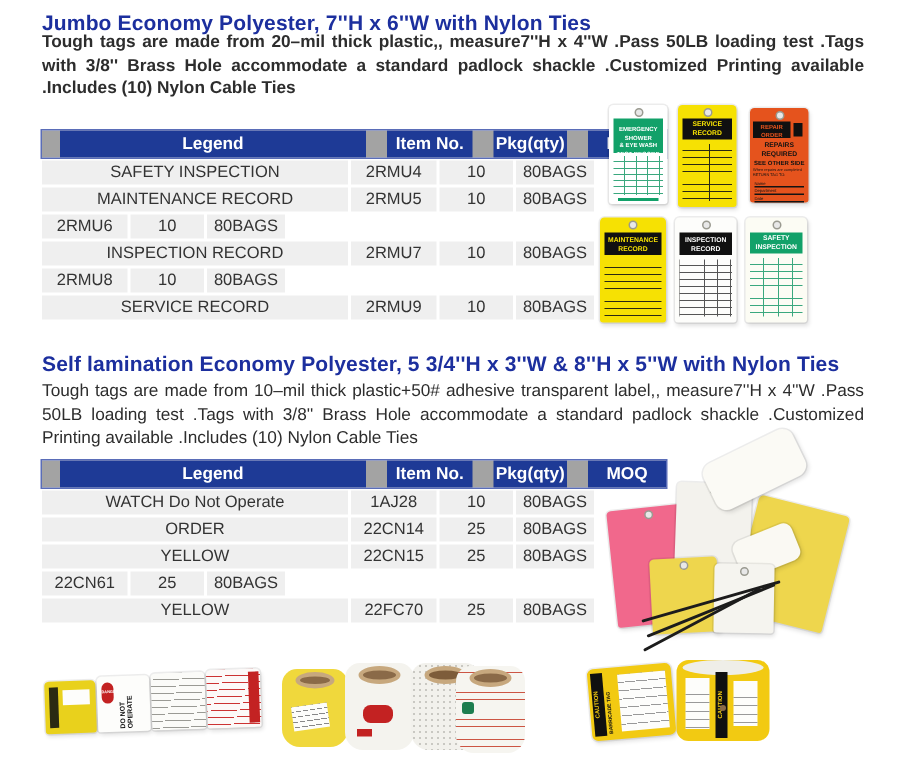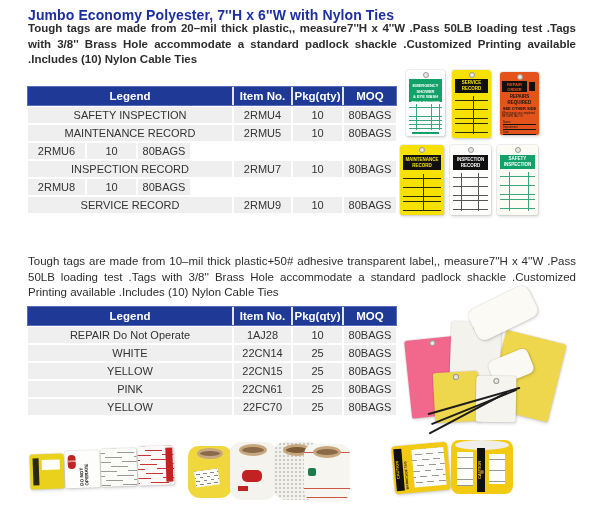--- a/index.html
+++ b/index.html
@@ -4,21 +4,21 @@
 <style>
   * { margin:0; padding:0; box-sizing:border-box; }
   html,body { background:#fff; }
   .page { position:relative; width:600px; height:518px; background:#fff; overflow:hidden;
           font-family:"Liberation Sans","DejaVu Sans",sans-serif; }
   .sec-title { position:absolute; left:28px; font-size:14px; font-weight:bold; color:#1c2f9e; letter-spacing:0.1px; }
   .sec-desc  { position:absolute; left:28px; width:548px; font-size:11.5px; line-height:15.5px;
                color:#2d2d2d; text-align:justify; }
   
   .tbl { position:absolute; left:28px; display:flex; flex-direction:column; gap:2px; }
-  .thead { display:flex; gap:2px; outline:1px solid #5a6db8; background:#e5e5e5; }
+  .thead { display:flex; gap:14px; outline:1px solid #5a6db8; background:#a3a3a3;padding-left:12px; }
   .th { background:#1e3a96; color:#fff; font-weight:bold; font-size:11.5px; height:18px; line-height:18px; text-align:center; }
   .trow { display:flex; gap:2px; }
   .td { background:#efefef; color:#333; font-size:11px; height:16px; line-height:16px; text-align:center; }
   .c0{width:204px}.c1{width:57px}.c2{width:49px}.c3{width:52px}
   .condensed { font-size:8.5px; letter-spacing:-0.2px; }
   
   .photo { position:absolute; }
   .tag { position:absolute; border-radius:3px 3px 2px 2px; box-shadow:0 0 0 1px rgba(0,0,0,0.07),1px 2px 3px rgba(0,0,0,0.12); }
   .grommet { position:absolute; top:2px; left:50%; transform:translateX(-50%); width:6px; height:6px;
              border-radius:50%; background:#e8e8e8; border:1.5px solid #9a9a90; }
@@ -140,49 +140,49 @@
     <div class="tag" style="left:102px; top:83px; width:41px; height:70px; background:#fcfcf4;">
       <div class="grommet"></div>
       <div class="hdrbox ml" style="top:10px; height:14px; background:#12a169; color:#fff; font-size:4.5px; line-height:6px; padding-top:1px;">SAFETY
 INSPECTION</div>
       <div class="gridz" style="top:27px; height:39px; background:
         repeating-linear-gradient(to bottom, rgba(0,0,0,0) 0 4px, #3aa87e 4px 4.6px),
         repeating-linear-gradient(to right, rgba(0,0,0,0) 0 9px, #3aa87e 9px 9.6px);"></div>
     </div>
   </div>
 
+  <div class="sec-title" style="top:234px;">Self lamination Economy Polyester, 5 3/4''H x 3''W &amp;  8''H x 5''W with Nylon Ties</div>
   <div class="sec-desc" style="top:254px;">Tough tags are made from 10–mil thick plastic+50# adhesive transparent label,, measure7''H x 4''W .Pass 50LB loading test .Tags with 3/8'' Brass Hole accommodate a standard padlock shackle .Customized Printing available .Includes (10) Nylon Cable Ties</div>
 
   <div class="tbl" style="top:307px;">
     <div class="thead">
       <div class="th c0">Legend</div>
       <div class="th c1">Item No.</div>
       <div class="th c2">Pkg(qty)</div>
       <div class="th c3">MOQ</div>
     </div>
     <div class="trow">
-      <div class="td c0">REPAIR Do Not Operate</div>
+      <div class="td c0">WATCH Do Not Operate</div>
       <div class="td c1">1AJ28</div>
       <div class="td c2">10</div>
       <div class="td c3">80BAGS</div>
     </div>
     <div class="trow">
-      <div class="td c0">WHITE</div>
+      <div class="td c0">ORDER</div>
       <div class="td c1">22CN14</div>
       <div class="td c2">25</div>
       <div class="td c3">80BAGS</div>
     </div>
     <div class="trow">
       <div class="td c0">YELLOW</div>
       <div class="td c1">22CN15</div>
       <div class="td c2">25</div>
       <div class="td c3">80BAGS</div>
     </div>
     <div class="trow">
-      <div class="td c0">PINK</div>
       <div class="td c1">22CN61</div>
       <div class="td c2">25</div>
       <div class="td c3">80BAGS</div>
     </div>
     <div class="trow">
       <div class="td c0">YELLOW</div>
       <div class="td c1">22FC70</div>
       <div class="td c2">25</div>
       <div class="td c3">80BAGS</div>
     </div>

